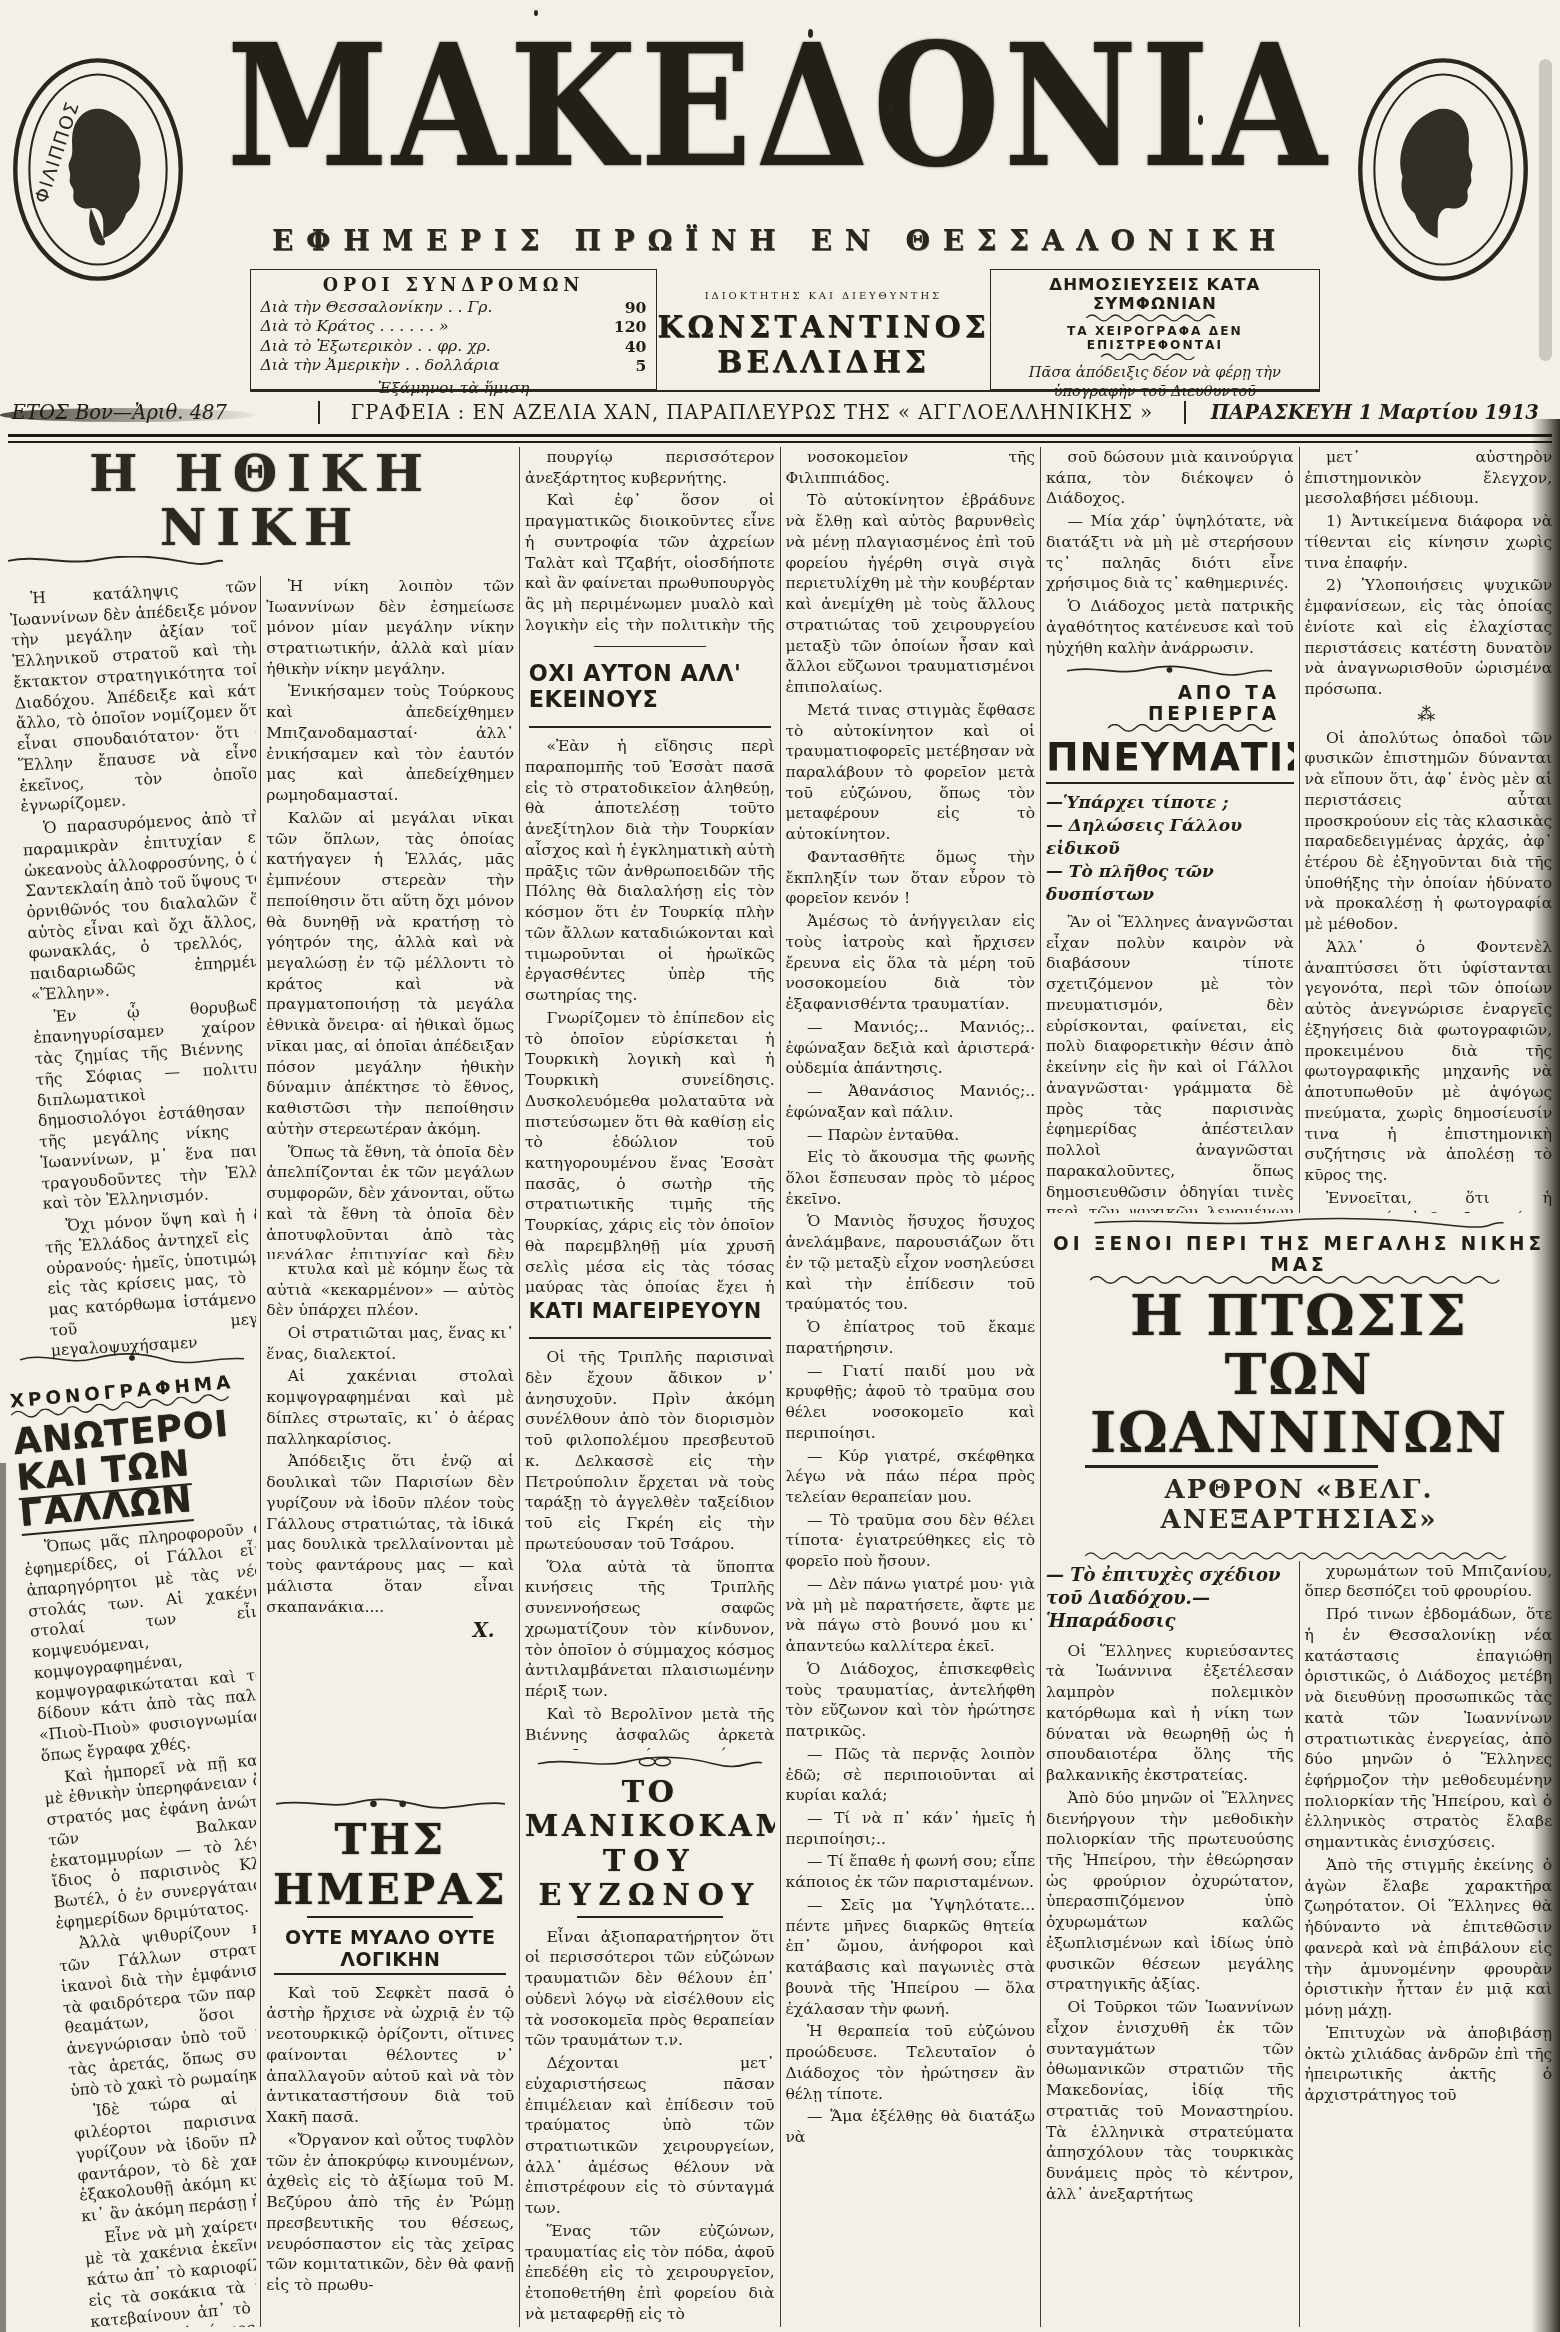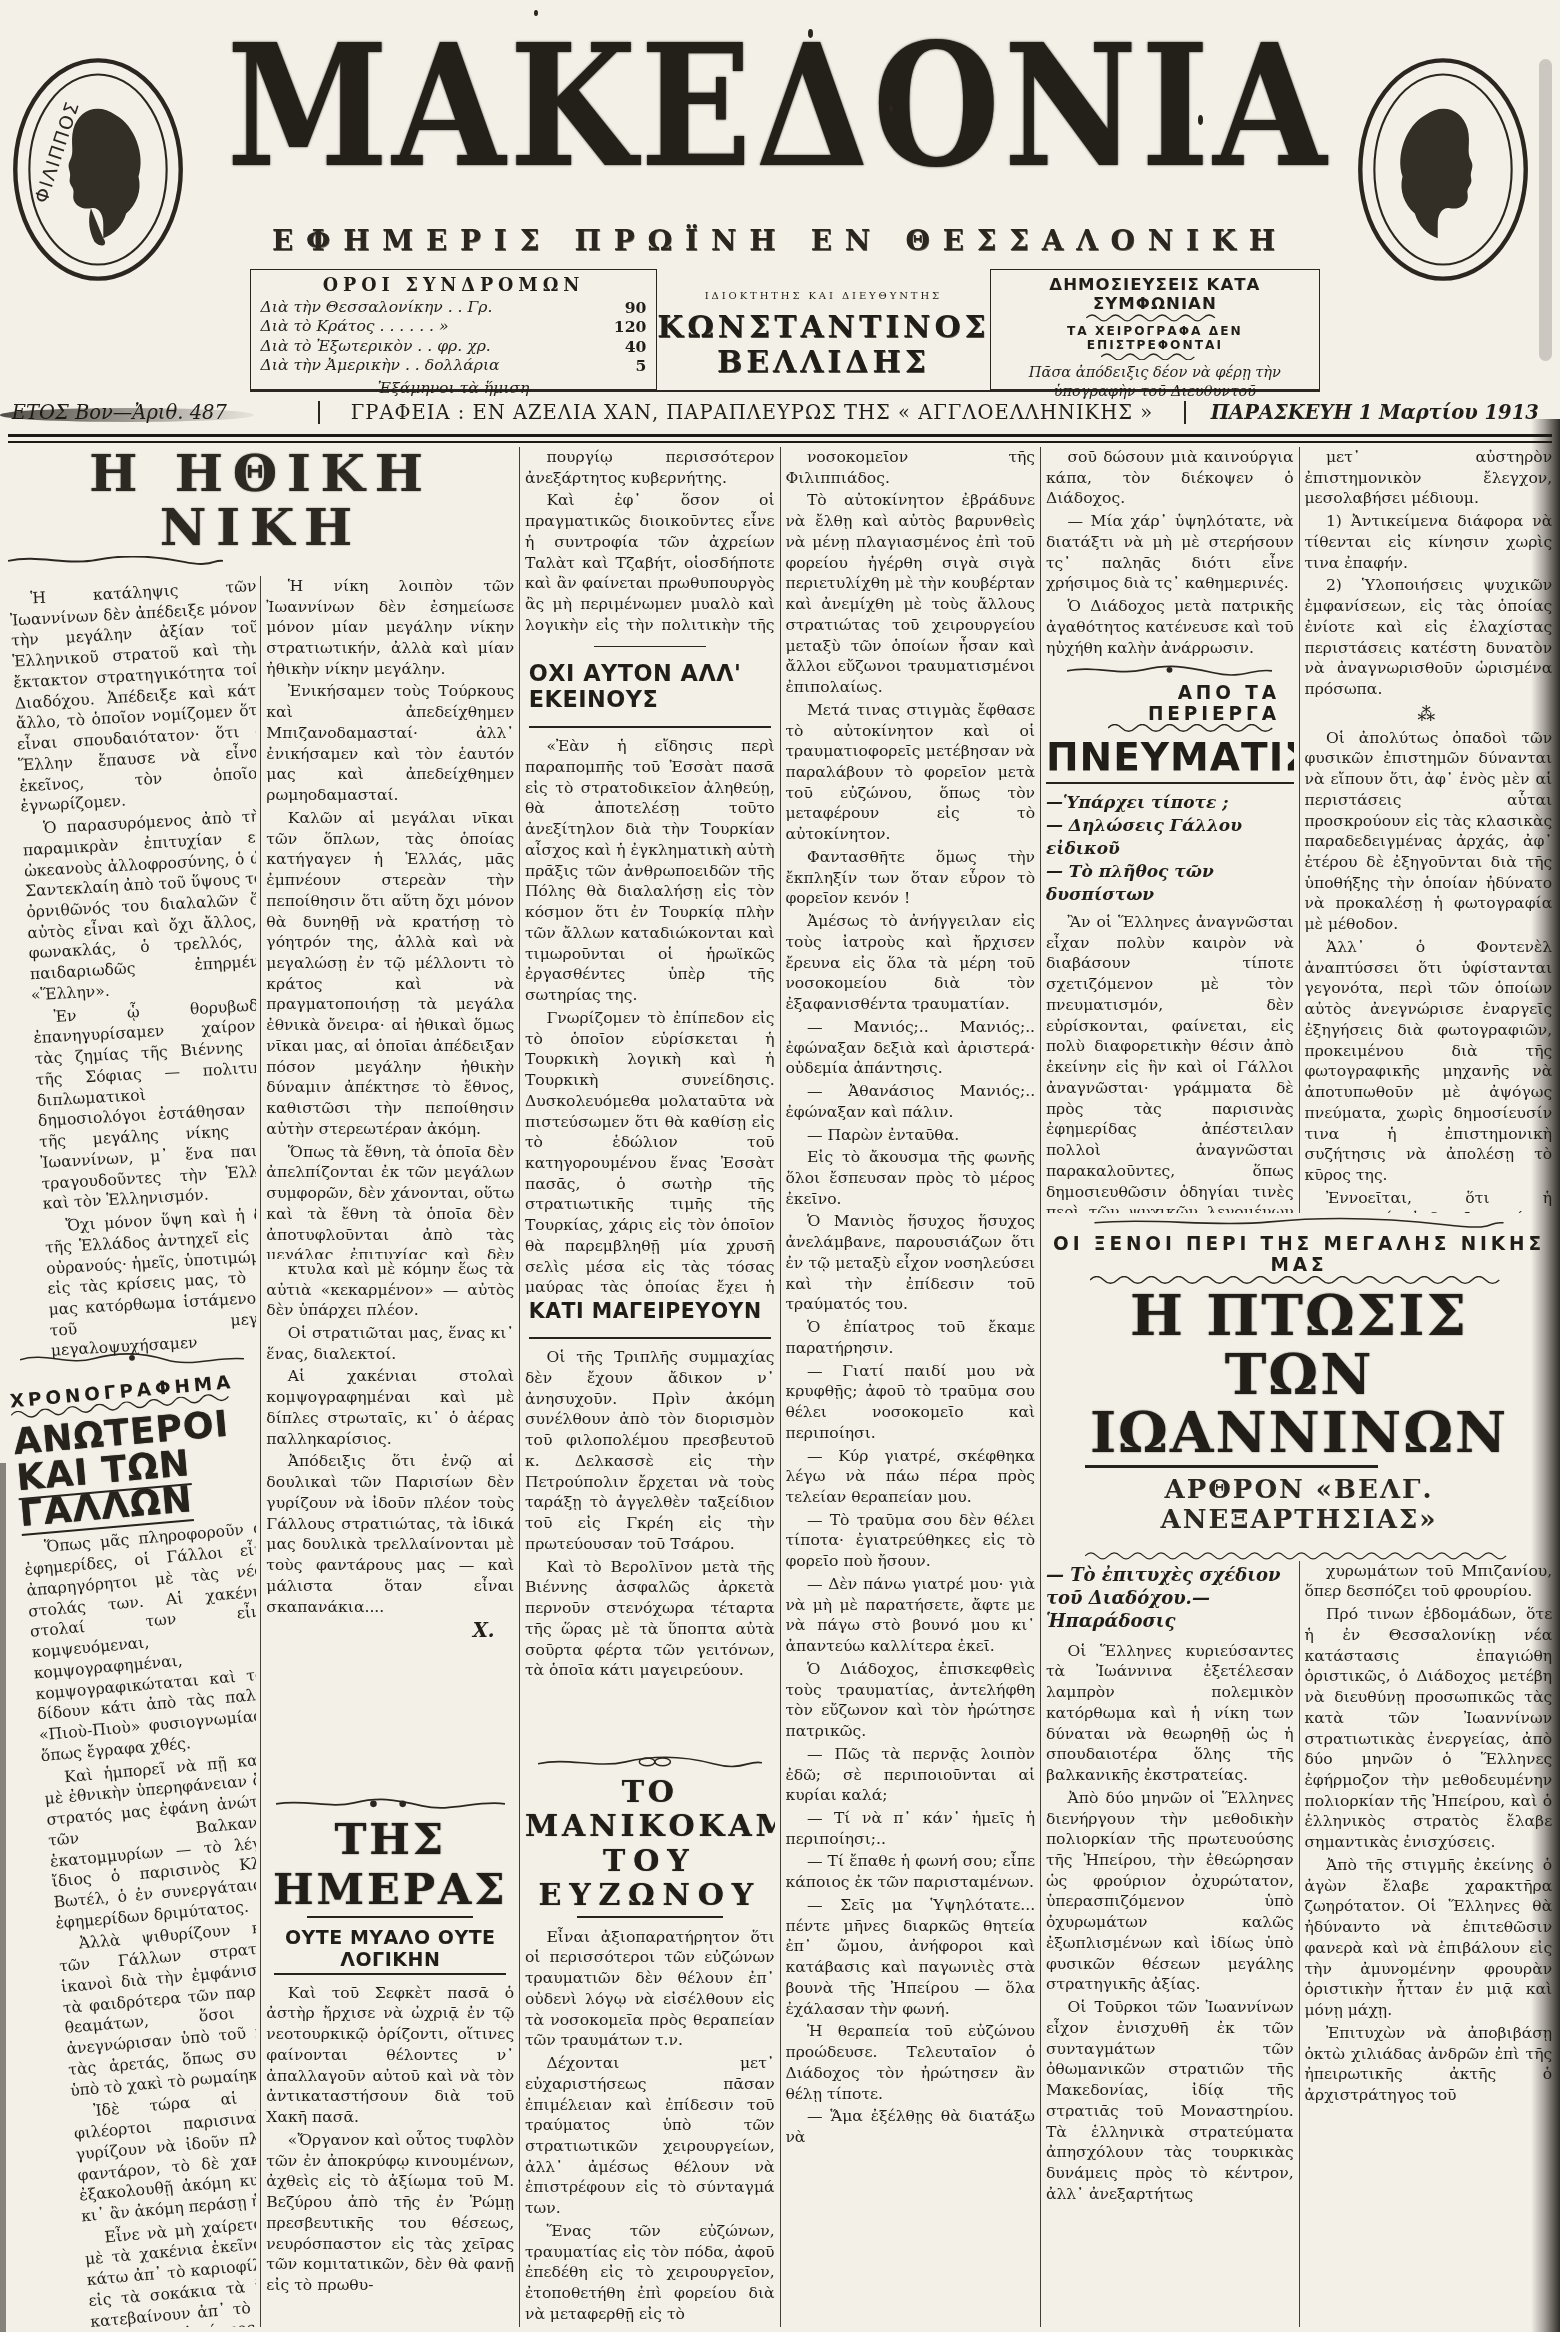--- a/index.html
+++ b/index.html
@@ -293,21 +293,22 @@
       <div class="fixed" style="height:639px;">
         <div class="head-rule-sans">ΟΧΙ ΑΥΤΟΝ ΑΛΛ' ΕΚΕΙΝΟΥΣ</div>
         <div>
             <p class="para">«Ἐὰν ἡ εἴδησις περὶ παραπομπῆς τοῦ Ἐσσὰτ πασᾶ εἰς τὸ στρατοδικεῖον ἀληθεύῃ, θὰ ἀποτελέσῃ τοῦτο ἀνεξίτηλον διὰ τὴν Τουρκίαν αἶσχος καὶ ἡ ἐγκληματικὴ αὐτὴ πρᾶξις τῶν ἀνθρωποειδῶν τῆς Πόλης θὰ διαλαλήσῃ εἰς τὸν κόσμον ὅτι ἐν Τουρκίᾳ πλὴν τῶν ἄλλων καταδιώκονται καὶ τιμωροῦνται οἱ ἡρωϊκῶς ἐργασθέντες ὑπὲρ τῆς σωτηρίας της.</p>
             <p class="para">Γνωρίζομεν τὸ ἐπίπεδον εἰς τὸ ὁποῖον εὑρίσκεται ἡ Τουρκικὴ λογικὴ καὶ ἡ Τουρκικὴ συνείδησις. Δυσκολευόμεθα μολαταῦτα νὰ πιστεύσωμεν ὅτι θὰ καθίσῃ εἰς τὸ ἑδώλιον τοῦ κατηγορουμένου ἕνας Ἐσσὰτ πασᾶς, ὁ σωτὴρ τῆς στρατιωτικῆς τιμῆς τῆς Τουρκίας, χάρις εἰς τὸν ὁποῖον θὰ παρεμβληθῇ μία χρυσῆ σελὶς μέσα εἰς τὰς τόσας μαύρας τὰς ὁποίας ἔχει ἡ ἱστορία τῆς συγχρόνου Τουρκίας.</p>
           </div>
       </div>
       <div class="fixed" style="height:458px;">
         <div class="head-rule-sans" style="font-size:20.5px;">ΚΑΤΙ ΜΑΓΕΙΡΕΥΟΥΝ</div>
         <div>
-            <p class="para">Οἱ τῆς Τριπλῆς συμμαχίας δὲν ἔχουν ἄδικον ν᾽ ἀνησυχοῦν. Πρὶν ἀκόμη συνέλθουν ἀπὸ τὸν διορισμὸν τοῦ φιλοπολέμου πρεσβευτοῦ κ. Δελκασσὲ εἰς τὴν Πετρούπολιν ἔρχεται νὰ τοὺς ταράξῃ τὸ ἀγγελθὲν ταξείδιον τοῦ εἰς Γκρέη εἰς τὴν πρωτεύουσαν τοῦ Τσάρου.</p>
+            <p class="para">Οἱ τῆς Τριπλῆς παρισιναὶ δὲν ἔχουν ἄδικον ν᾽ ἀνησυχοῦν. Πρὶν ἀκόμη συνέλθουν ἀπὸ τὸν διορισμὸν τοῦ φιλοπολέμου πρεσβευτοῦ κ. Δελκασσὲ εἰς τὴν Πετρούπολιν ἔρχεται νὰ τοὺς ταράξῃ τὸ ἀγγελθὲν ταξείδιον τοῦ εἰς Γκρέη εἰς τὴν πρωτεύουσαν τοῦ Τσάρου.</p>
+            <p class="para">Ὅλα αὐτὰ τὰ ὕποπτα κινήσεις τῆς Τριπλῆς συνεννοήσεως σαφῶς χρωματίζουν τὸν κίνδυνον, τὸν ὁποῖον ὁ σύμμαχος κόσμος ἀντιλαμβάνεται πλαισιωμένην πέριξ των.</p>
             <p class="para">Καὶ τὸ Βερολῖνον μετὰ τῆς Βιέννης ἀσφαλῶς ἀρκετὰ περνοῦν στενόχωρα τέταρτα τῆς ὥρας μὲ τὰ ὕποπτα αὐτὰ σοῦρτα φέρτα τῶν γειτόνων, τὰ ὁποῖα κάτι μαγειρεύουν.</p>
           </div>
       </div>
       <svg class="ornament" width="224" height="15.6" viewBox="0 0 230 16">
           <path d="M0 9 C30 2 60 14 90 7 S150 1 180 9 S215 5 230 8" stroke="#2b2720" fill="none" stroke-width="1.7"></path>
           <ellipse cx="112" cy="7" rx="8" ry="4" fill="none" stroke="#2b2720" stroke-width="1.5"></ellipse>
           <ellipse cx="128" cy="7" rx="8" ry="4" fill="none" stroke="#2b2720" stroke-width="1.5"></ellipse>
         </svg>
       <div class="fill">
         <div class="h-maniko">

